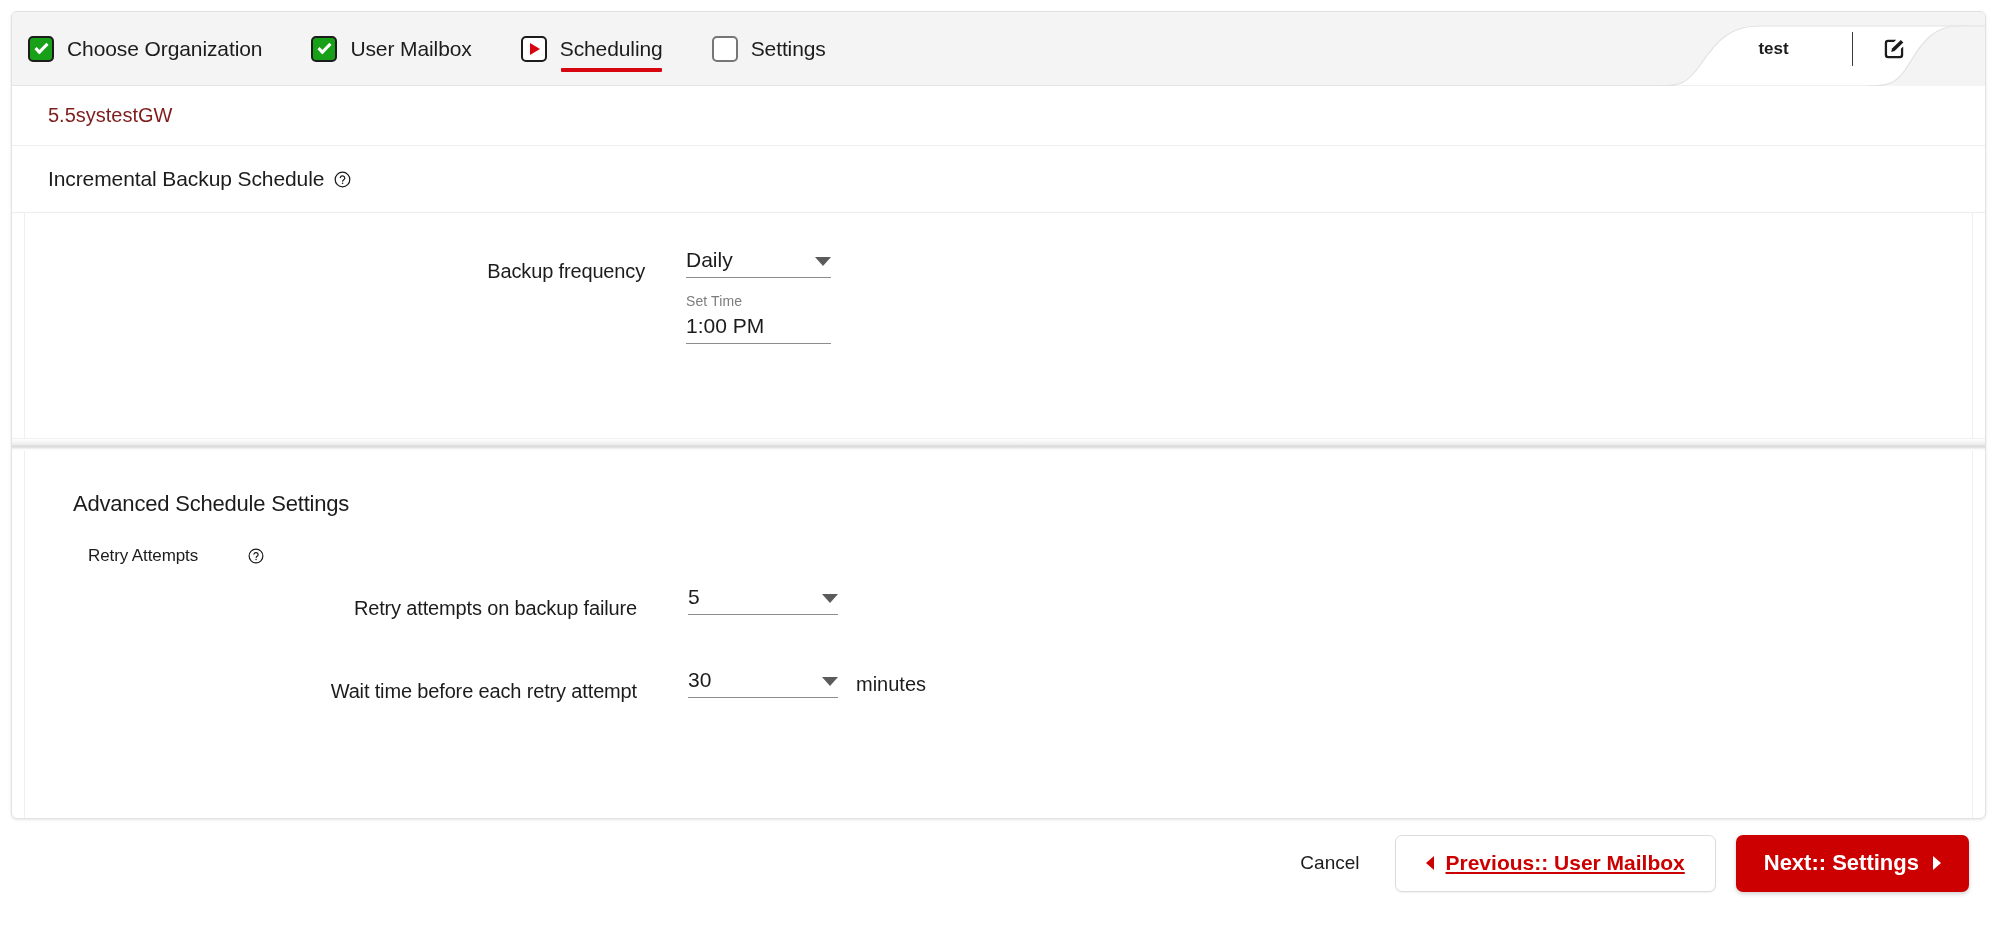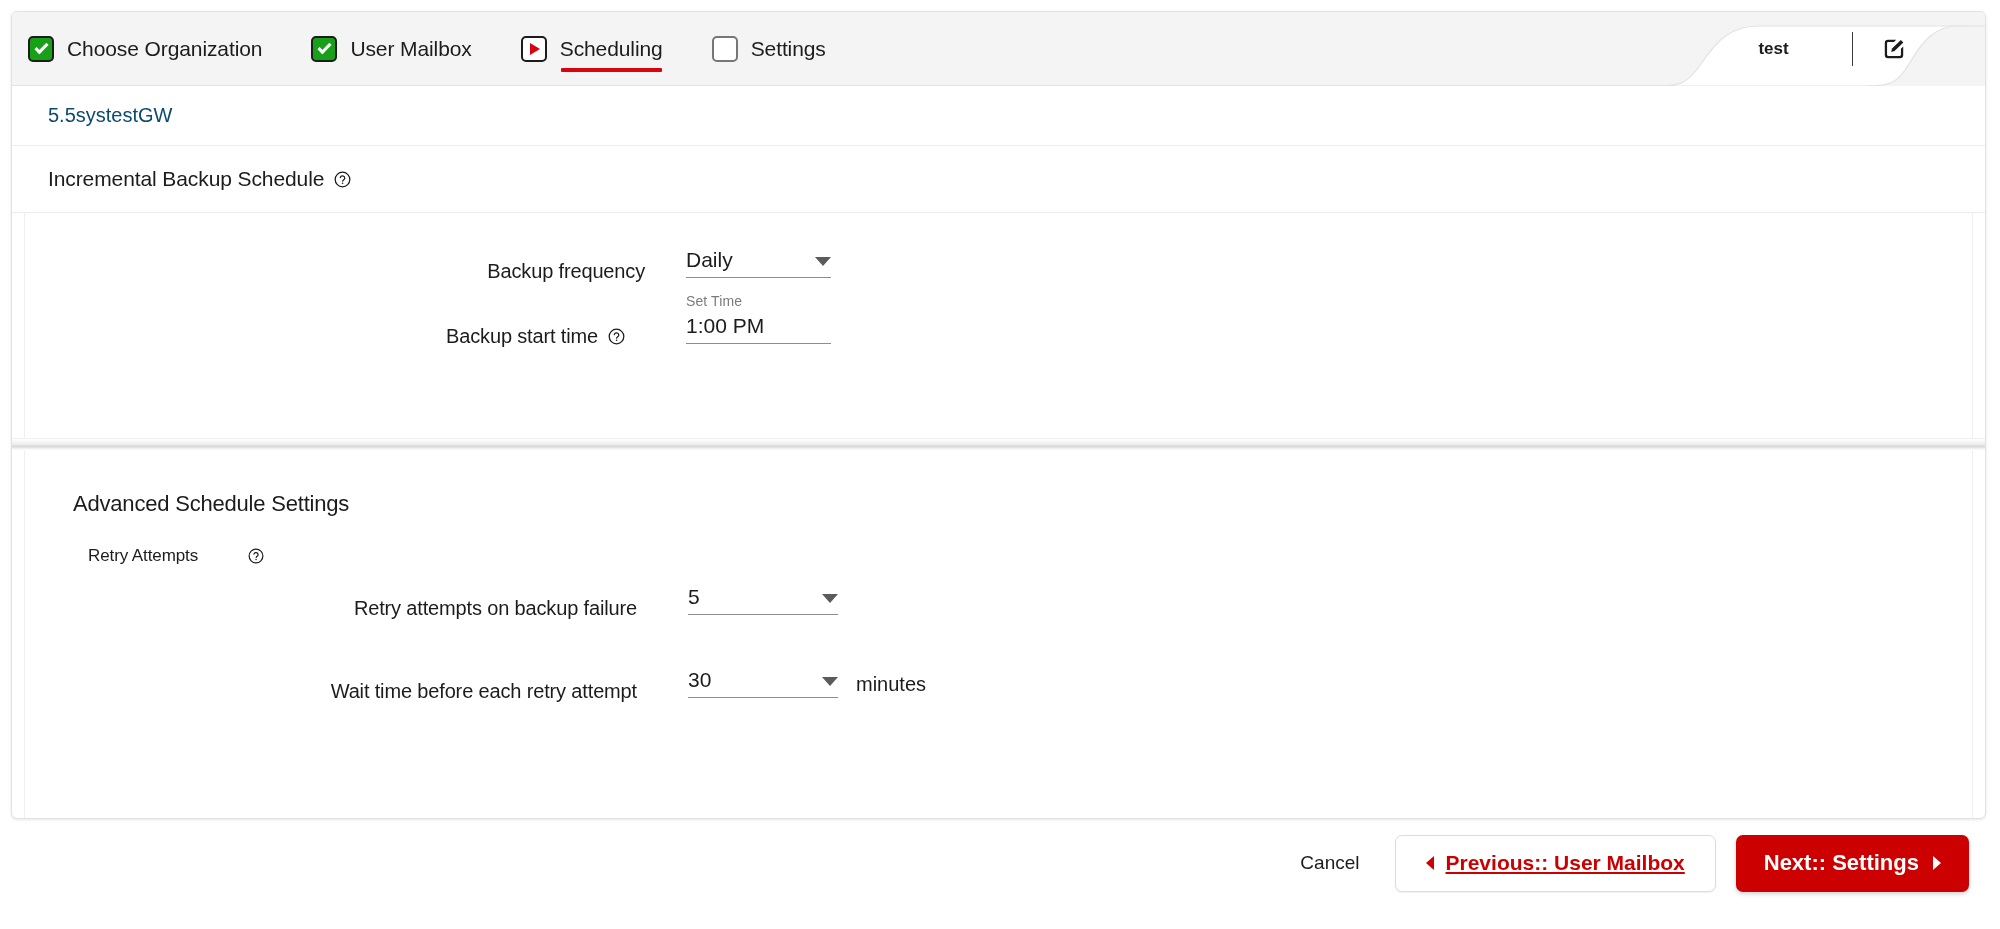--- a/index.html
+++ b/index.html
@@ -162,21 +162,21 @@
     padding: 0 24px 0 36px;
     border-bottom: 1px solid #eeeeee;
   }
   .headline-text {
     font-size: 21px;
     color: #1c1c1c;
     letter-spacing: -0.1px;
   }
   .headline-right {
     font-size: 20px;
-    color: #0c4a6e;
+    color: #7f1d1d;
     padding-right: 10px;
   }
 
   .row-section {
     height: 67px;
     display: flex;
     align-items: center;
     padding: 0 36px;
     border-bottom: 1px solid #ececec;
   }
@@ -444,28 +444,20 @@
     <div class="panel-one">
 
       <div class="field-row" style="left:0; top:47px; width:620px; justify-content:flex-end;">
         <span class="field-label">Backup frequency</span>
       </div>
       <div class="select-ctl" style="position:absolute; left:661px; top:36px; width:145px;">
         <span class="select-val">Daily</span>
         <span class="caret"></span>
       </div>
 
-      <div class="field-row" style="left:0; top:112px; width:600px; justify-content:flex-end; align-items:center;">
-        <span class="field-label">Backup start time</span>
-        <svg class="help-icon" viewBox="0 0 20 20">
-          <circle cx="10" cy="10" r="8.6" fill="none" stroke="#1c1c1c" stroke-width="1.5"></circle>
-          <path d="M7.4 7.7 a2.7 2.7 0 0 1 5.3 0.7 c0 1.7 -2.3 2.0 -2.5 3.5" fill="none" stroke="#1c1c1c" stroke-width="1.5" stroke-linecap="round"></path>
-          <circle cx="10.1" cy="14.4" r="0.95" fill="#1c1c1c"></circle>
-        </svg>
-      </div>
       <div class="field-stack" style="position:absolute; left:661px; top:80px; width:145px;">
         <span class="float-label">Set Time</span>
         <span class="text-ctl">1:00 PM</span>
       </div>
     </div>
 
     <div class="divider-band"></div>
 
     <div class="panel-two">
 

